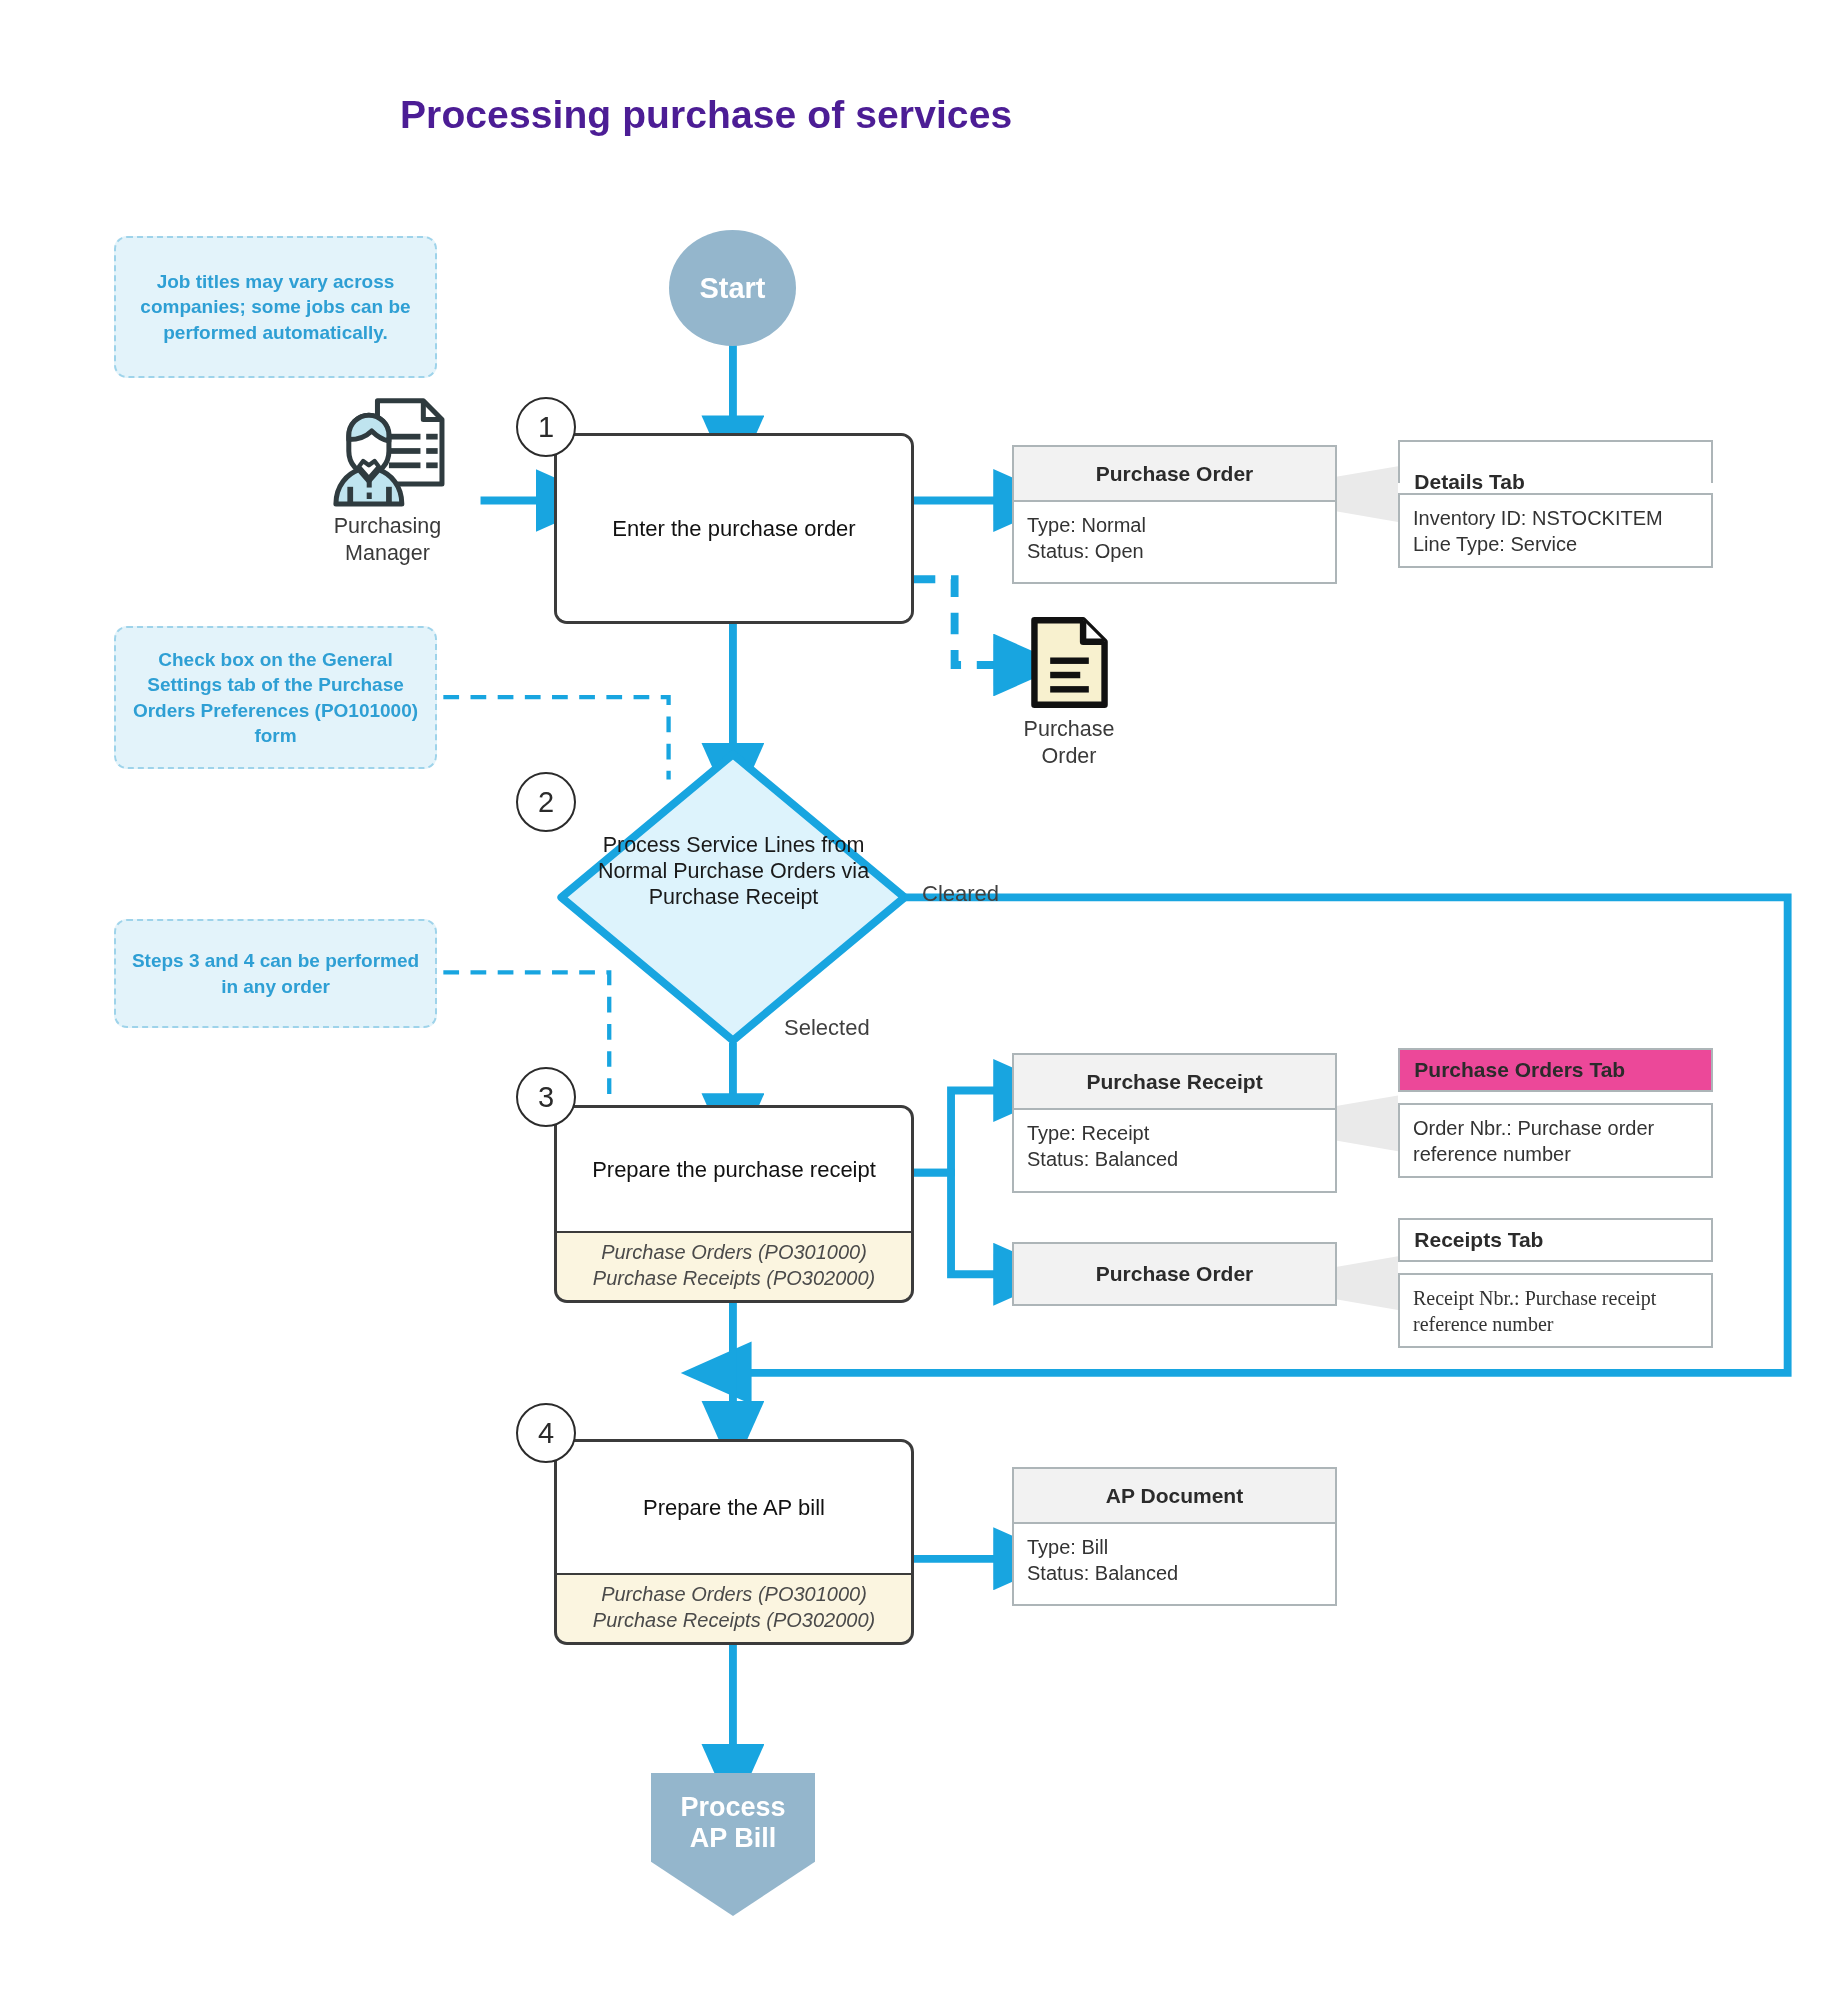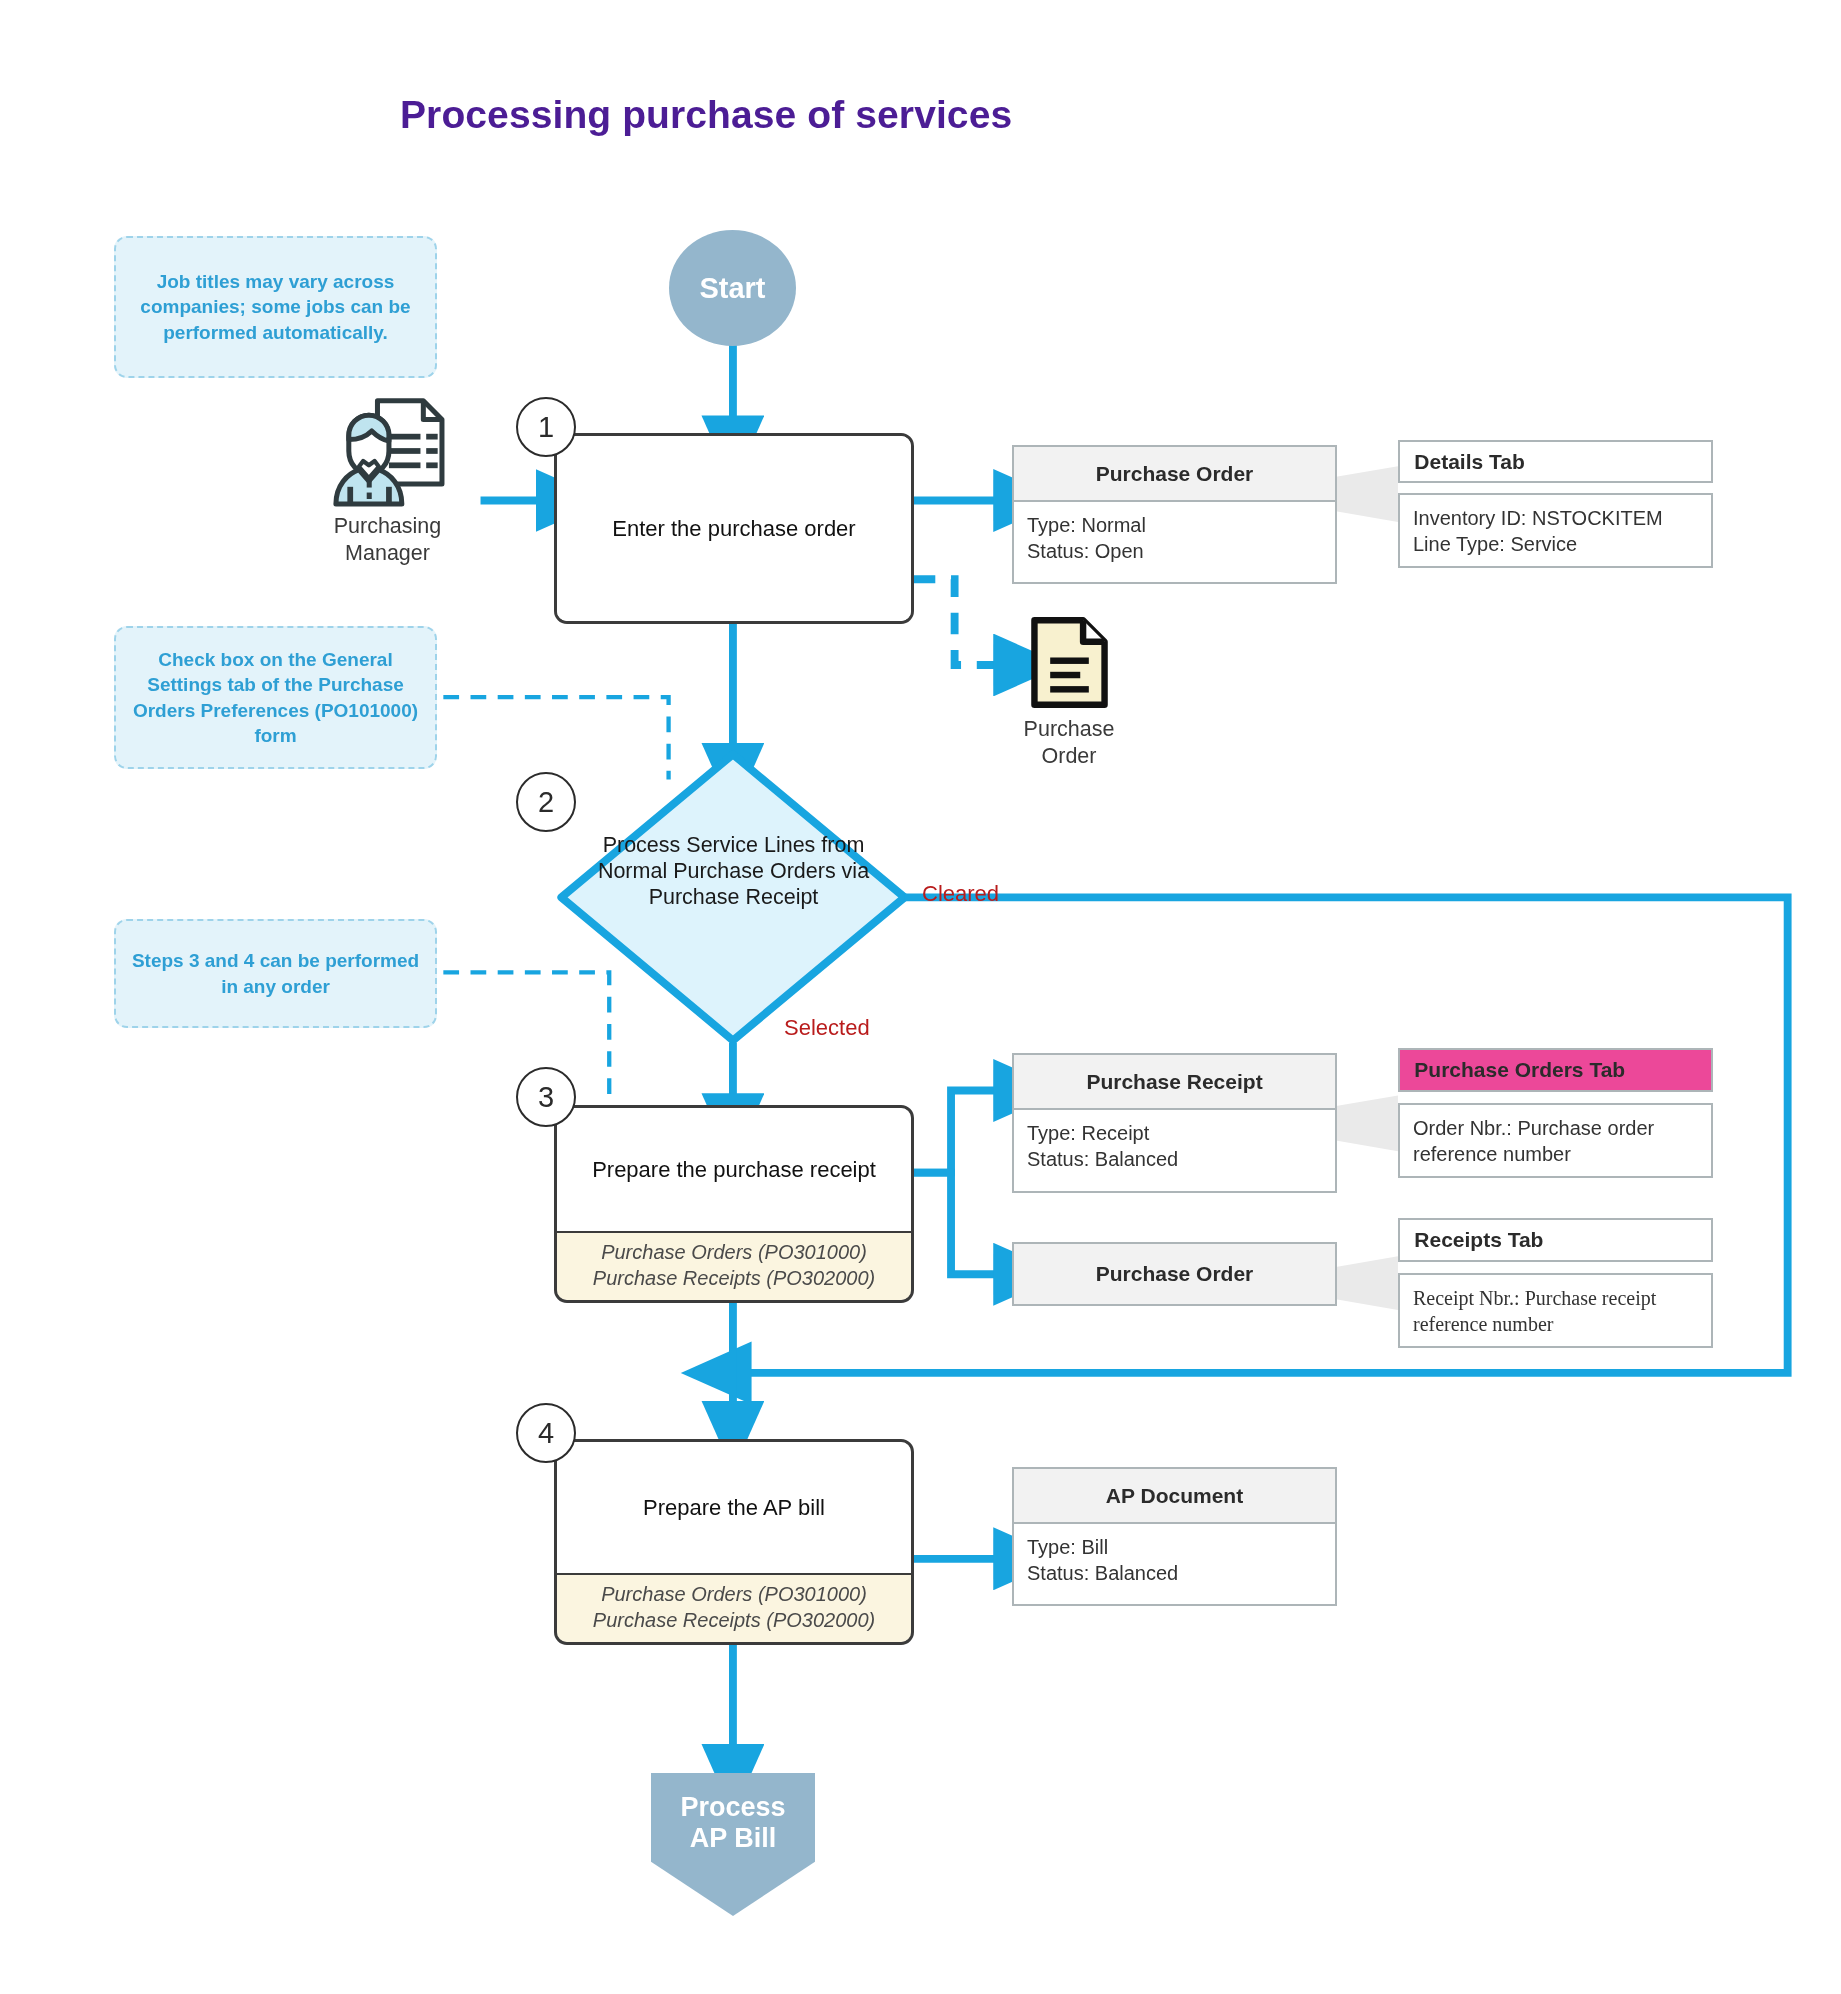--- a/index.html
+++ b/index.html
@@ -119,21 +119,21 @@
   }
 
   
   .docicon{position:absolute;}
   .doclabel{
     position:absolute;text-align:center;font-size:21.5px;color:#3a3a3a;line-height:1.25;
   }
 
   
   .edgelabel{
-    position:absolute;font-size:22px;color:#b91c1c;
+    position:absolute;font-size:22px;color:#404040;
   }
 
   svg.lay{position:absolute;left:0;top:0;width:1842px;height:1995px;overflow:visible;}
   .actorlabel{
     position:absolute;text-align:center;font-size:21.5px;color:#3a3a3a;line-height:1.25;
   }
 </style>
 </head>
 <body>
 
@@ -238,21 +238,21 @@
 
   <div class="panel" style="left:1012px;top:445px;width:325px;height:139px;">
     <div class="head">Purchase Order</div>
     <div class="rows">
       <div>Type: Normal</div>
       <div>Status: Open</div>
     </div>
   </div>
 
   <div class="panel" style="left:1398px;top:440px;width:315px;height:43px;">
-    <div class="head left" style="height:39px;border-bottom:none;background:#ffffff;">Details Tab</div>
+    <div class="head left" style="height:39px;border-bottom:none;background:#ffffff;margin-top:20px;">Details Tab</div>
   </div>
   <div class="panel" style="left:1398px;top:493px;width:315px;height:75px;">
     <div class="rows">
       <div>Inventory ID: NSTOCKITEM</div>
       <div>Line Type: Service</div>
     </div>
   </div>
 
   <div class="docicon" style="left:1030px;top:616px;width:79px;height:93px;">
     <svg width="79" height="93" viewBox="0 0 110 130">

